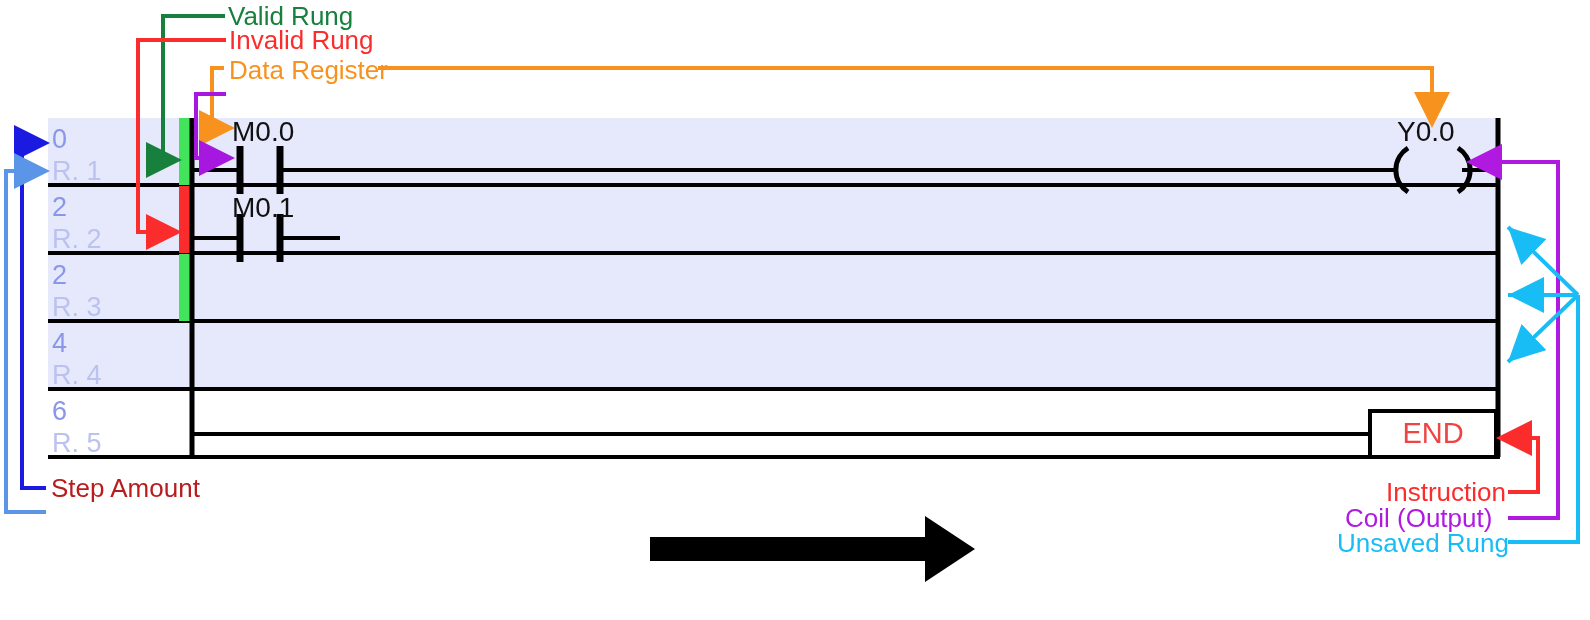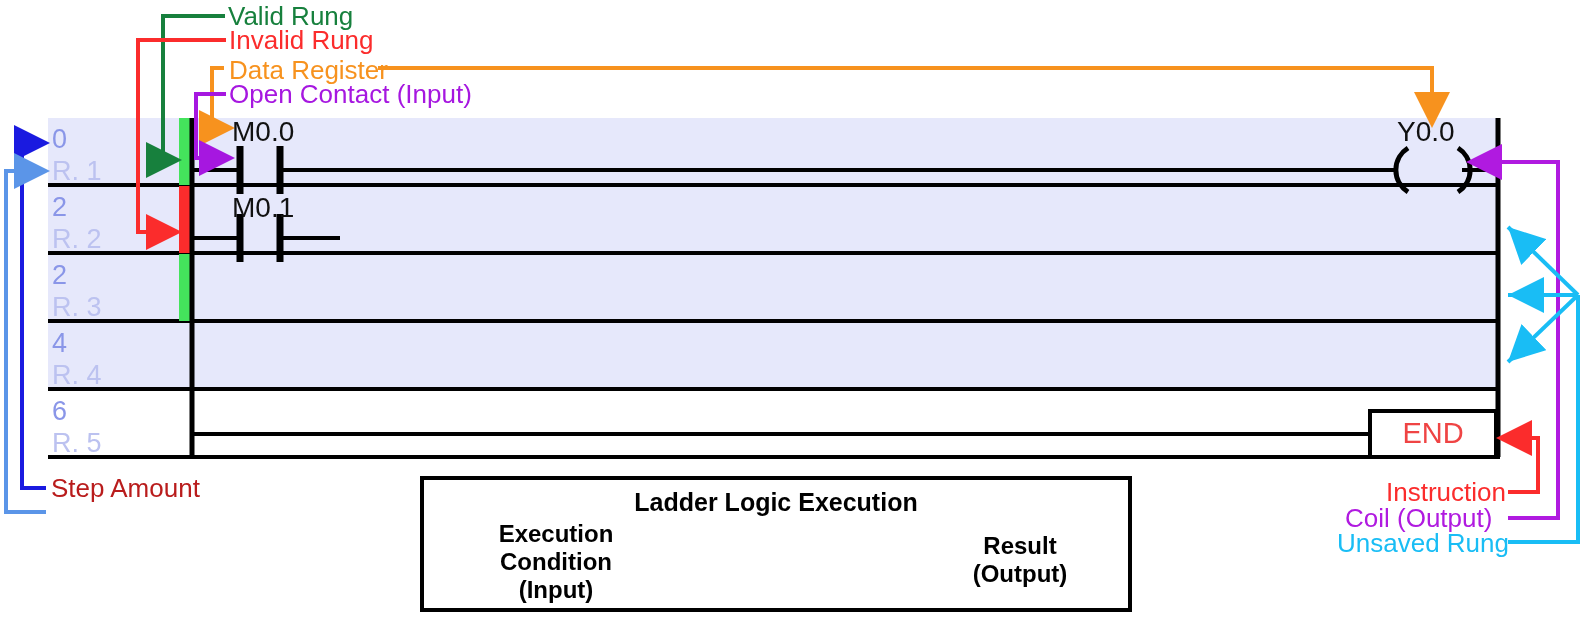--- a/index.html
+++ b/index.html
@@ -244,21 +244,20 @@
     </g>
 
     <g>
       <path d="M650,537 L925,537 L925,516 L975,549 L925,582 L925,561 L650,561 z" fill="#000000"></path>
     </g>
   </svg>
 
   <div class="anno-label anno-green" style="left:228px; top:3px;">Valid Rung</div>
   <div class="anno-label anno-red" style="left:229px; top:27px;">Invalid Rung</div>
   <div class="anno-label anno-orange" style="left:229px; top:57px;">Data Register</div>
-  <div class="anno-label anno-purple" style="left:229px; top:81px;">Open Contact (Input)</div>
 
   <div class="anno-label anno-navy" style="left:51px; top:475px;">Step Amount</div>
 
   <div class="anno-label anno-red" style="left:1386px; top:479px;">Instruction</div>
   <div class="anno-label anno-magenta" style="left:1345px; top:505px;">Coil (Output)</div>
   <div class="anno-label anno-cyan" style="left:1337px; top:530px;">Unsaved Rung</div>
 
   <div class="grid-text step-num" style="left:52px; top:126px;">0</div>
   <div class="grid-text rung-num" style="left:52px; top:158px;">R. 1</div>
 
@@ -273,26 +272,14 @@
 
   <div class="grid-text step-num" style="left:52px; top:398px;">6</div>
   <div class="grid-text rung-num" style="left:52px; top:430px;">R. 5</div>
 
   <div class="device-label" style="left:232px; top:118px;">M0.0</div>
   <div class="device-label" style="left:232px; top:194px;">M0.1</div>
   <div class="device-label" style="left:1397px; top:118px;">Y0.0</div>
 
   <div class="end-text">END</div>
 
-  <div class="legend-box">
-    <div class="legend-title">Ladder Logic Execution</div>
-    <div class="legend-left">
-      <div>Execution</div>
-      <div>Condition</div>
-      <div>(Input)</div>
-    </div>
-    <div class="legend-right">
-      <div>Result</div>
-      <div>(Output)</div>
-    </div>
-  </div>
 
 </div>
 
 </body></html>

